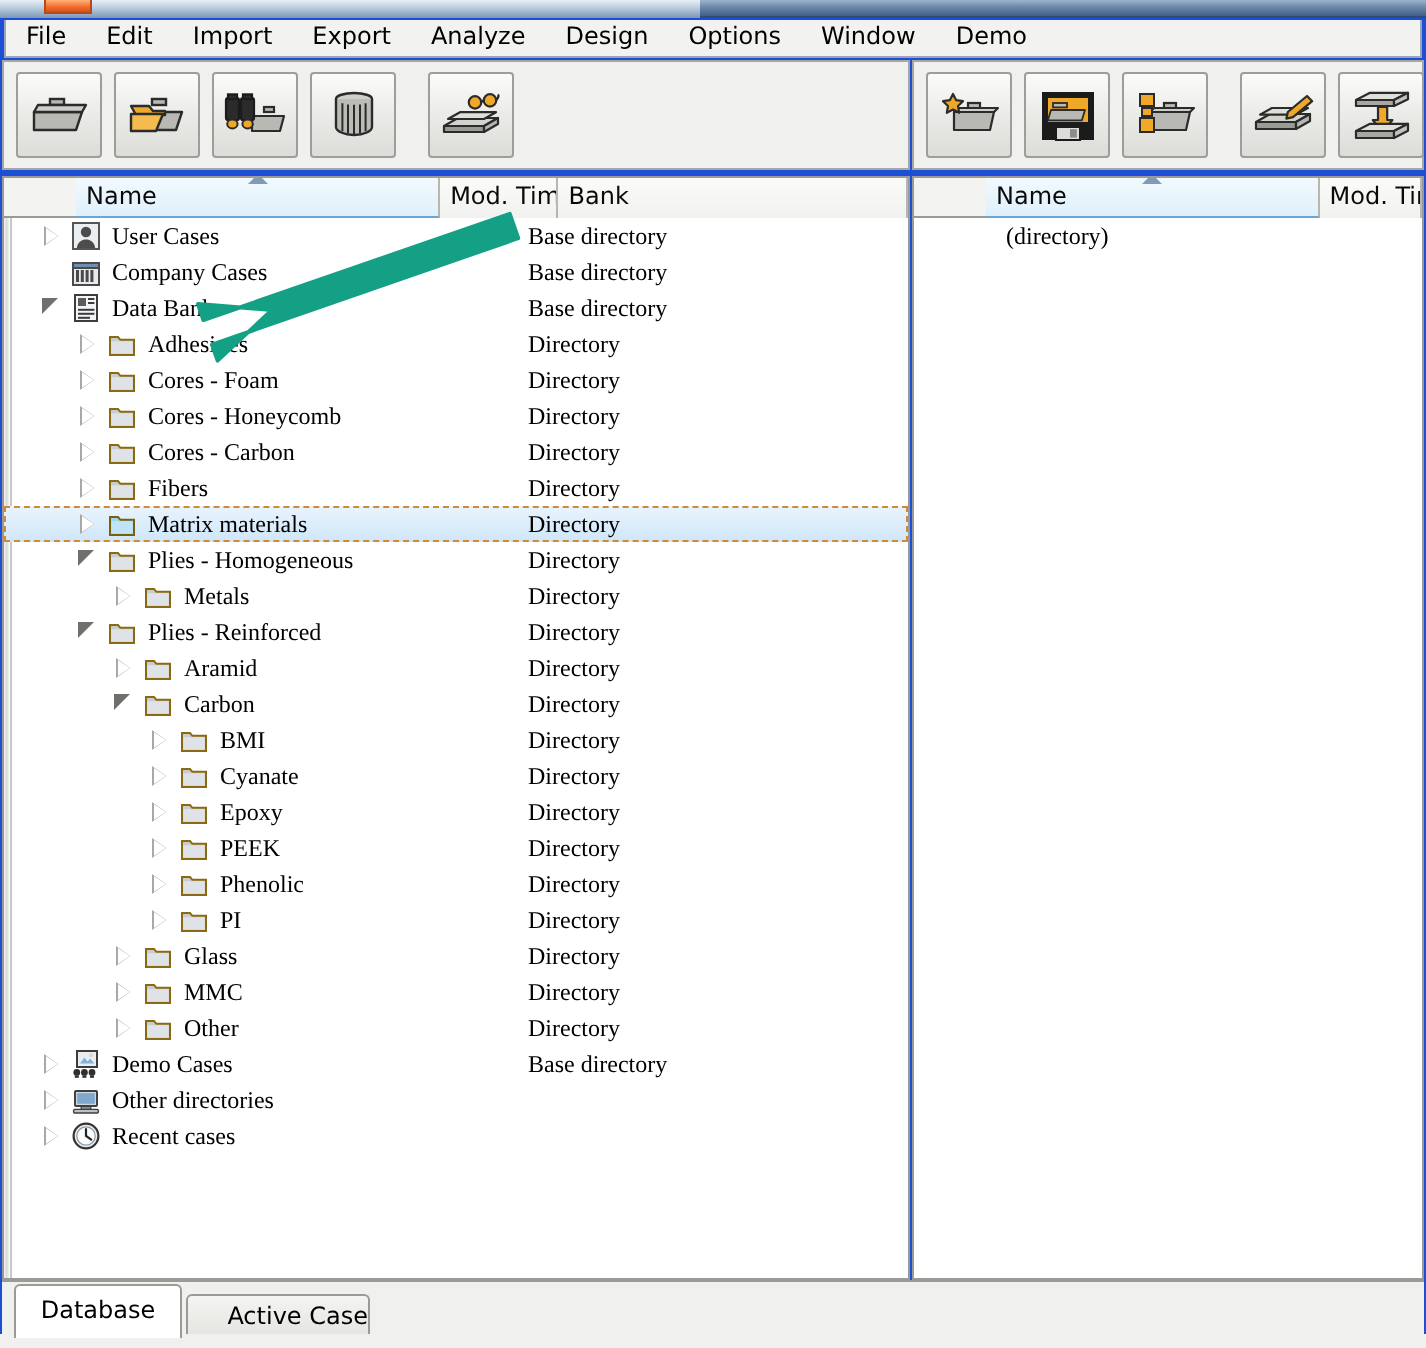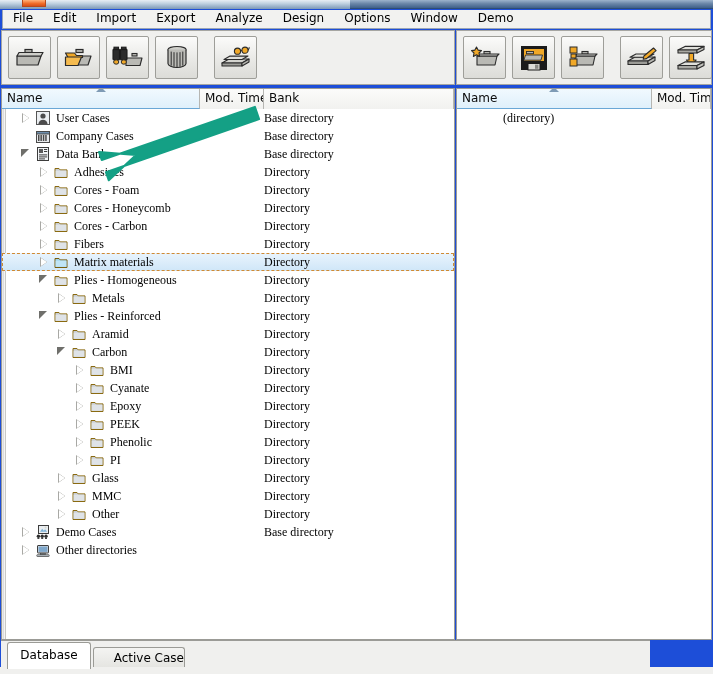--- a/index.html
+++ b/index.html
@@ -82,20 +82,21 @@
   .ch {
     height: 20px; font-size: 12px; color: #0a0a0a; line-height: 19px;
     padding-left: 5px; position: relative;
     background: linear-gradient(180deg,#fbfbfa 0%,#f1f1ef 100%);
     border-right: 1px solid #b6b6b2;
     overflow: hidden; white-space: nowrap; cursor: default;
   }
   .ch.sorted {
     background: linear-gradient(180deg,#f1f9fe 0%,#dff0fb 100%);
     border-bottom: 1px solid #6aa7d6;
+    margin-left: 36px;
   }
   .ch .sortarr {
     position: absolute; top: -2px; left: 50%; margin-left: -5px;
     width: 0; height: 0;
     border-left: 5px solid transparent; border-right: 5px solid transparent;
     border-bottom: 5px solid #7f9bb5;
   }
 
   
   .tree { position: absolute; left: 0; top: 20px; right: 0; bottom: 0; overflow: hidden; }
@@ -125,21 +126,21 @@
   .lbl { font-size: 12px; color: #000; line-height: 18px; padding-left: 4px; white-space: nowrap; }
   .typecell {
     position: absolute; left: 262px; top: 0; height: 18px;
     font-size: 12px; color: #000; line-height: 18px; white-space: nowrap;
   }
   .rtname { position: absolute; left: 0; top: 0; height: 18px; font-size: 12px;
     color:#000; line-height: 18px; padding-left: 46px; white-space: nowrap; }
 
   
   .tabstrip {
-    position: absolute; left: 1px; top: 640px; width: 649px; height: 27px;
+    position: absolute; left: 1px; top: 640px; width: 711px; height: 27px;
     border-top: 1px solid #9b9b96; background: #f0f0ee;
   }
   .tab {
     position: absolute; top: 2px; height: 25px;
     font-size: 12px; line-height: 22px; text-align: center;
     border: 1px solid #9b9b96; border-bottom: none;
     border-radius: 3px 3px 0 0; cursor: default; color: #000;
   }
   .tab.active { background: #ffffff; border-top-color: #9b9b96; top: 1px; height: 27px; line-height: 24px; z-index: 3; }
   .tab.inactive { background: linear-gradient(180deg,#f4f4f2 0%,#e2e2de 100%); top: 6px; height: 24px; line-height: 21px; text-align: right; }
@@ -634,20 +635,32 @@
           <div class="ico">
             <svg width="14" height="13" viewBox="0 0 14 13">
               <rect x="1.5" y="1.5" width="11" height="7.5" rx="0.5" fill="#cfd8df" stroke="#3f3f3f"></rect>
               <rect x="2.6" y="2.6" width="8.8" height="5.3" fill="#7fa8cc"></rect>
               <rect x="4.6" y="9.3" width="4.8" height="1.4" fill="#9aa4ac" stroke="#3f3f3f" stroke-width="0.6"></rect>
               <rect x="0.8" y="10.7" width="12.4" height="1.8" rx="0.6" fill="#b9c2c9" stroke="#3f3f3f" stroke-width="0.7"></rect>
             </svg>
           </div>
           <div class="lbl">Other directories</div>
         </div>
+        <div class="row">
+          <div style="width: 17px; flex: 0 0 auto;"></div>
+          <div class="twisty collapsed"></div>
+          <div class="ico">
+            <svg width="14" height="14" viewBox="0 0 14 14">
+              <circle cx="7" cy="7" r="6.2" fill="#e9edf0" stroke="#333" stroke-width="1.1"></circle>
+              <circle cx="7" cy="7" r="4.6" fill="#fbfcfd" stroke="#8c9aa6" stroke-width="0.6"></circle>
+              <path d="M7 3.6V7l2.6 1.8" stroke="#222" stroke-width="1.1" fill="none" stroke-linecap="round"></path>
+            </svg>
+          </div>
+          <div class="lbl">Recent cases</div>
+        </div>
       </div>
   </div>
 
   <div class="pane pane-right">
     <div class="colhead" id="rp-head">
         <div class="ch sorted" style="width: 198px;"><span>Name</span><span class="sortarr"></span></div>
         <div class="ch" style="width: 60px;"><span>Mod. Time</span></div>
       </div>
     <div class="tree" id="rp-tree">
         <div class="row">

